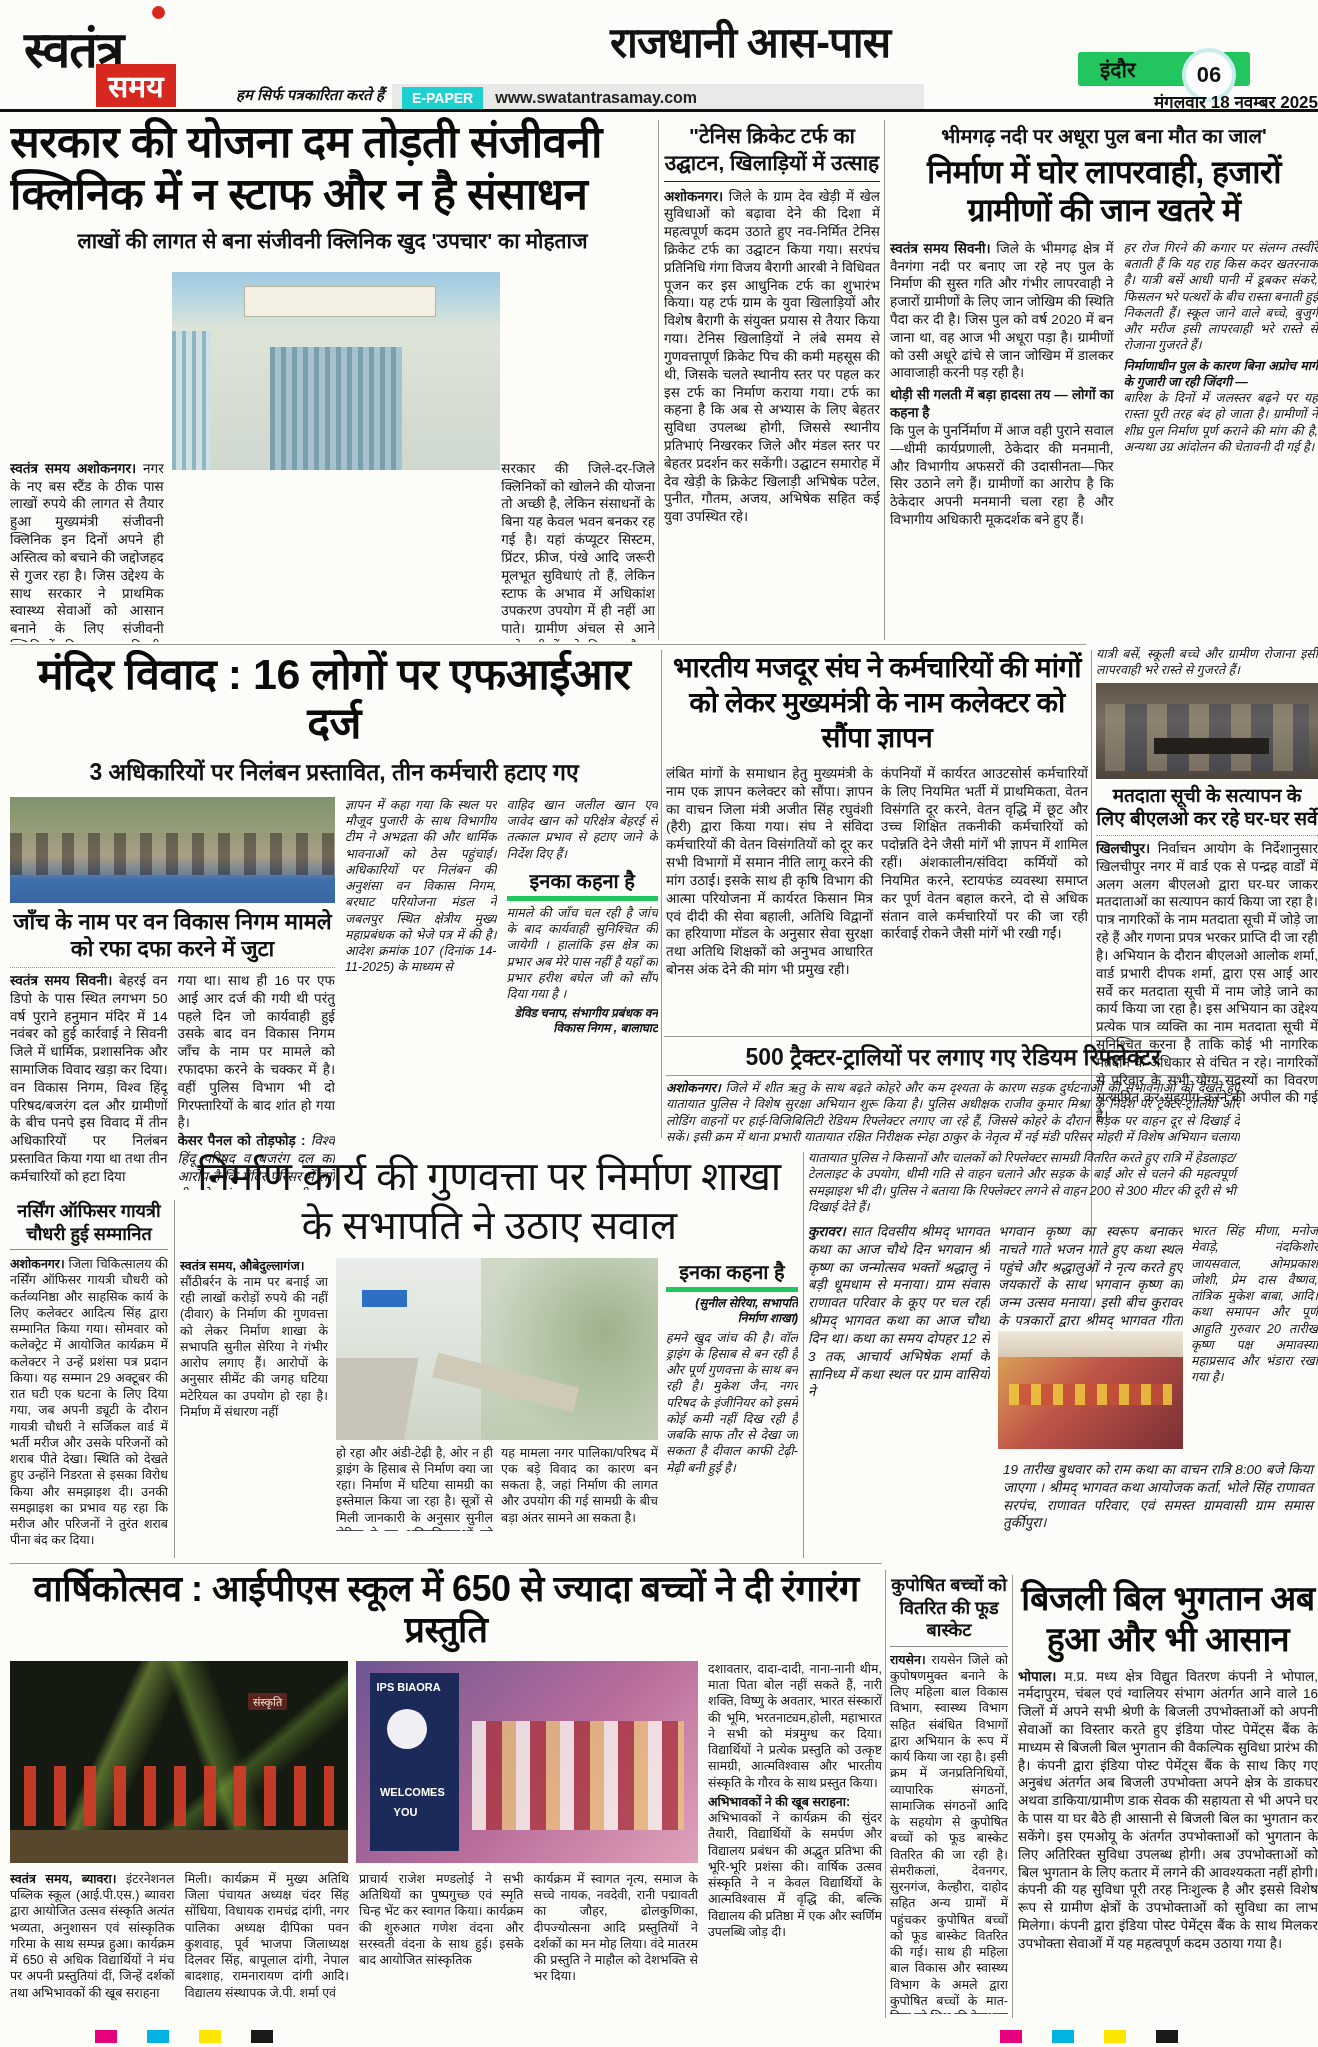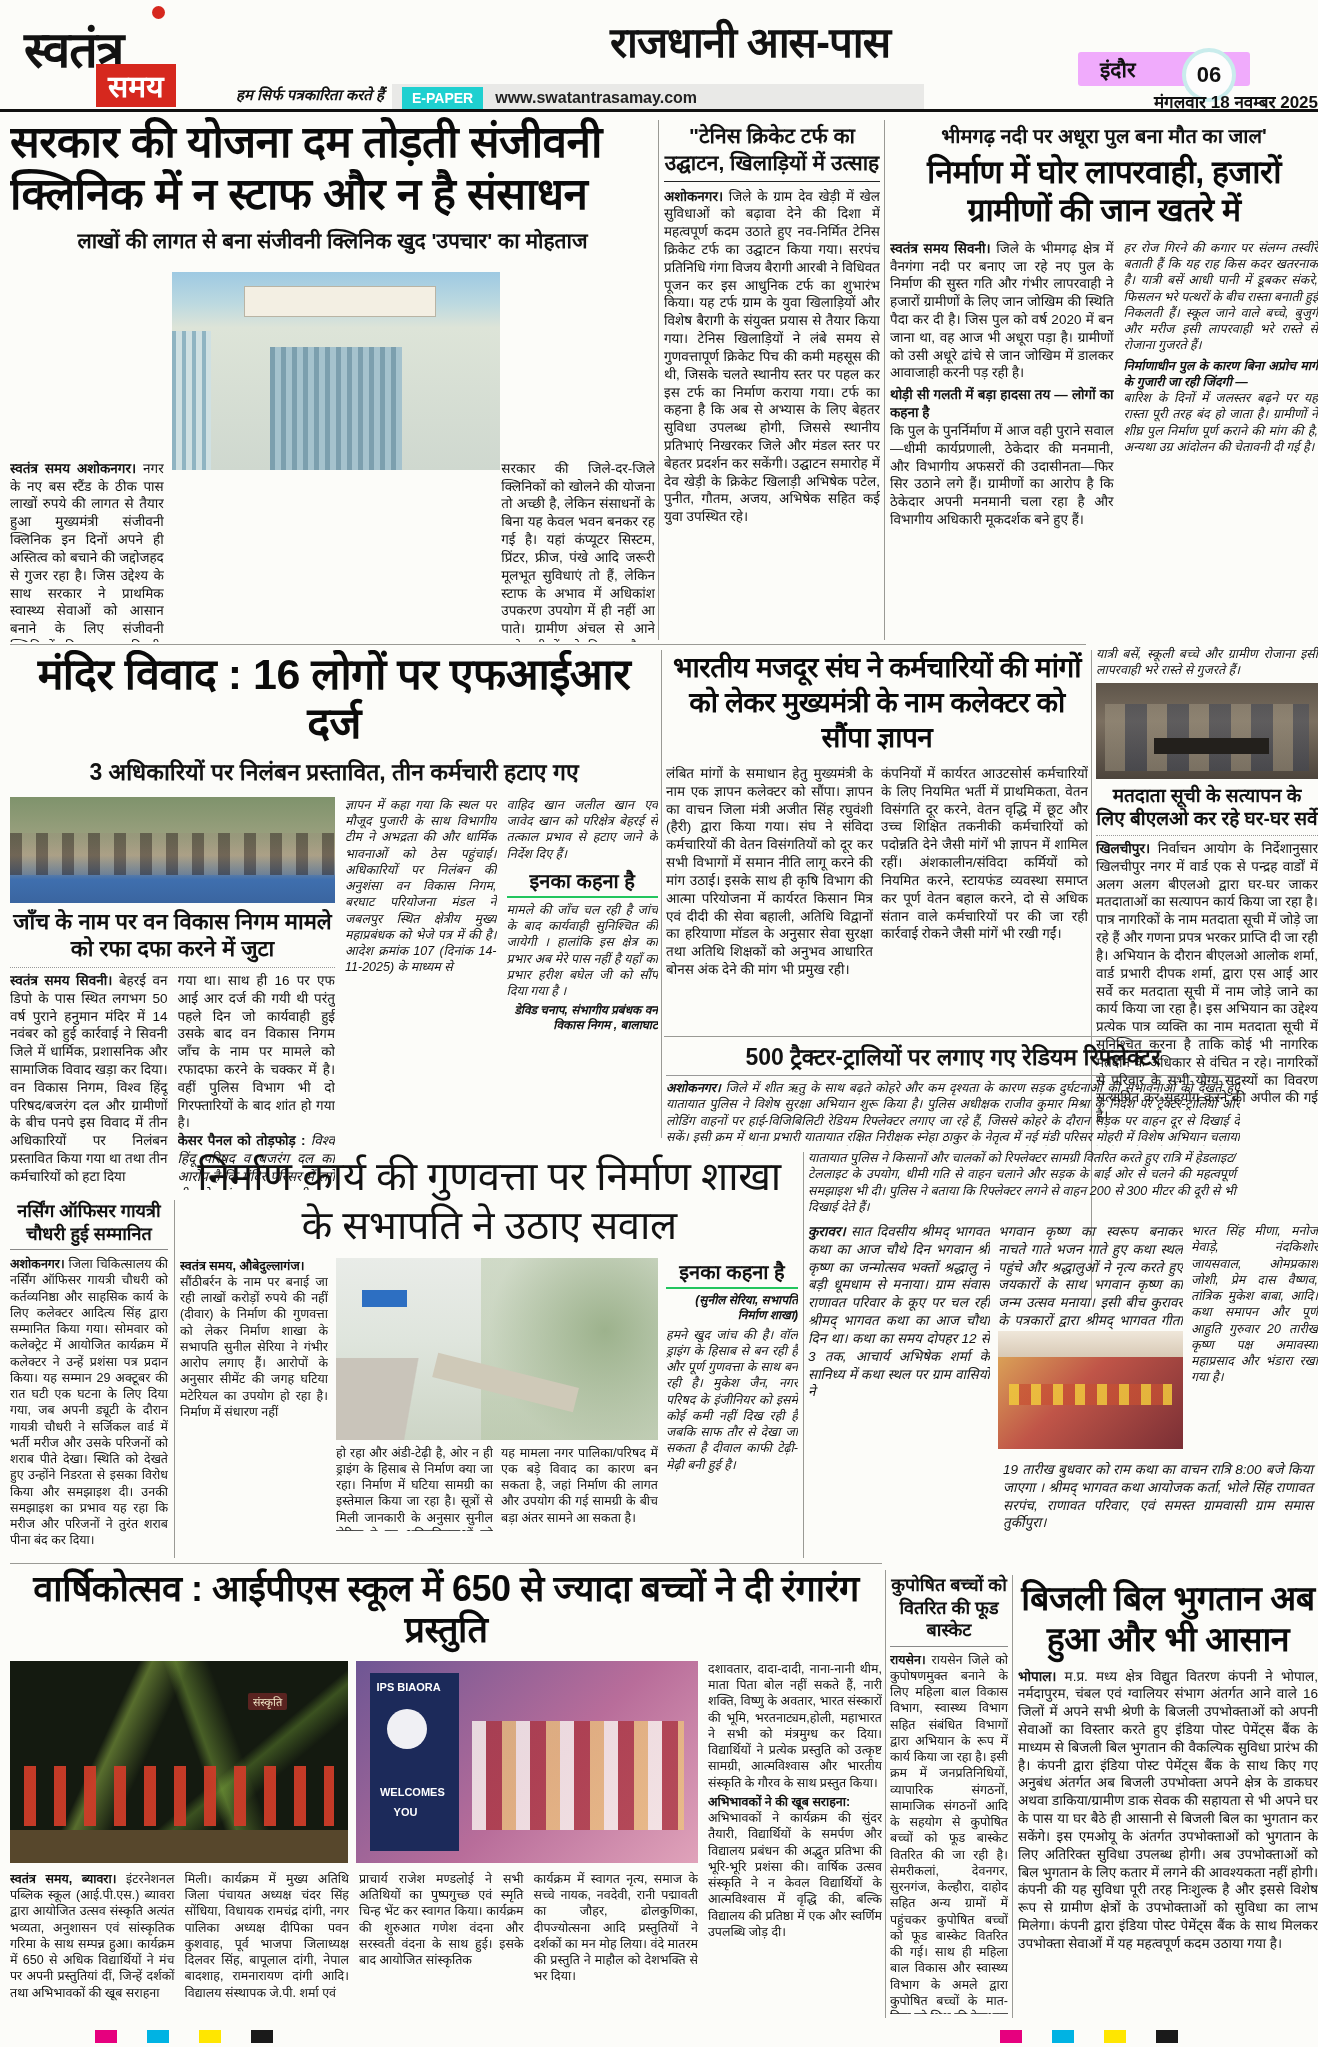--- a/index.html
+++ b/index.html
@@ -14,35 +14,35 @@
   .ital{font-style:italic;}
   .dl{font-weight:bold;}
   .lead{font-weight:bold;}
   .cols{display:flex;gap:10px;}
   .col{flex:1;min-width:0;overflow:hidden;}
   .hl{font-weight:800;color:#0b0b0b;letter-spacing:-0.5px;}
   .center{text-align:center;}
   .photo{position:relative;overflow:hidden;background:#bbb;}
   .vline{width:1px;background:#9a9a95;}
   .hline{height:1px;background:#9a9a95;}
-  .qhead{font-weight:700;text-align:center;font-size:20px;border-bottom:2px solid #22c55e;
+  .qhead{font-weight:700;text-align:center;font-size:20px;border-bottom:5px solid #22c55e;
          padding-bottom:2px;margin:6px 0 4px;}
   .attr{font-weight:bold;font-style:italic;text-align:right;font-size:12px;line-height:1.25;}
   .caphead{font-weight:800;text-align:center;line-height:1.25;}
   .dotted{border-bottom:1px dotted #999;margin:4px 0;}
   
   .logo1{font-size:50px;font-weight:900;letter-spacing:-1px;}
   .logo2{background:#d6281e;color:#fff;font-size:30px;font-weight:900;padding:1px 12px;}
   .reddot{width:13px;height:13px;border-radius:50%;background:#d6281e;}
   .tagline{font-size:15px;font-style:italic;font-weight:600;}
   .section-title{font-size:42px;font-weight:800;letter-spacing:-1px;}
   .graybar{background:#e9e9e7;display:flex;align-items:center;gap:12px;padding:0 10px;}
   .epaper{background:#1fd0d0;color:#fff;font-weight:800;font-size:14px;padding:3px 10px;}
   .site{font-weight:700;font-size:16px;color:#222;}
-  .citybadge{background:#f0abfc;border-radius:3px;display:flex;align-items:center;
+  .citybadge{background:#22c55e;border-radius:3px;display:flex;align-items:center;
              font-size:21px;font-weight:800;padding-left:22px;}
   .pagecircle{background:#fdfdfd;border:4px solid #c9ecec;border-radius:50%;display:flex;
               align-items:center;justify-content:center;font-size:22px;font-weight:800;}
   .datebar{font-size:17px;font-weight:800;}
   .cbar{width:22px;height:13px;}
 </style>
 </head>
 <body>
 
 <div class="page">

